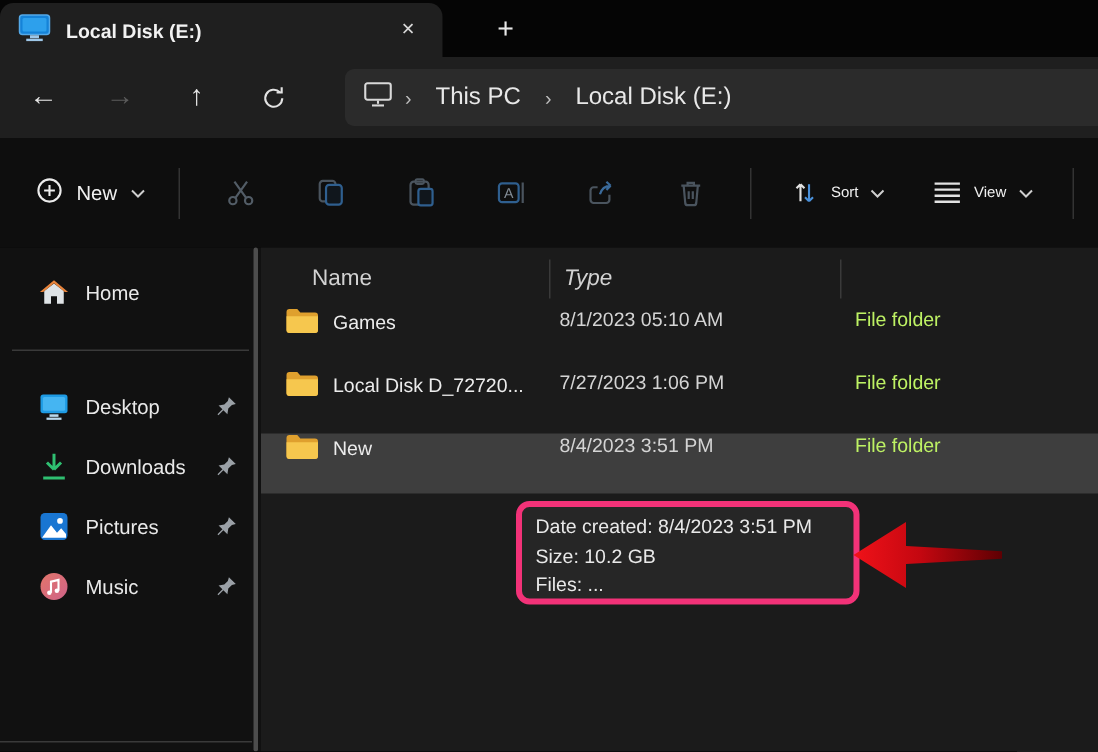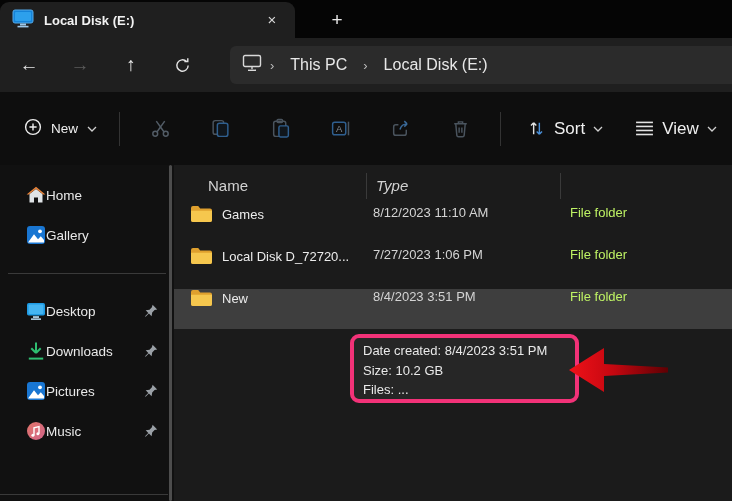--- a/index.html
+++ b/index.html
@@ -31,27 +31,27 @@
 
   
   .toolbar { height:73px; background:#0e0e0e; display:flex; align-items:center;
     padding-left:12px; overflow:hidden; }
   .tb-new { display:flex; align-items:center; gap:9px; color:#f0f0f0; font-size:13.5px;
     padding:8px 12px; border-radius:5px; }
   .tb-sep { width:1px; height:34px; background:#333; margin:0 10px; flex:none; }
   .tb-icon-btn { width:48px; height:42px; display:flex; align-items:center;
     justify-content:center; margin:0 6px; border-radius:5px; flex:none; }
   .tb-labeled { display:flex; align-items:center; gap:8px; color:#f0f0f0;
-    font-size:17px; padding:8px 12px; margin:0 4px; border-radius:5px; flex:none; }
+    font-size:10px; padding:8px 12px; margin:0 4px; border-radius:5px; flex:none; }
 
   
   .content { display:flex; height:336px; }
   .sidebar { width:174px; background:#111; position:relative; padding-top:10px;
     flex:none; }
-  .sb-item { height:40px; display:flex; align-items:center; padding-left:26px; 
+  .sb-item { height:40px; display:flex; align-items:center; padding-left:26px; gap:11px;
     color:#e9e9e9; font-size:13.5px; }
   .sb-label { white-space:nowrap; }
   .sb-pin { margin-left:auto; margin-right:16px; display:flex; }
   .sb-divider { height:1px; background:#3a3a3a; margin:18px 8px 17px 8px; }
   .sb-scrollbar { position:absolute; right:2px; top:0; width:3px; height:100%;
     background:#4d4d4d; border-radius:2px; }
   .sb-bottomline { position:absolute; bottom:6px; left:0; width:168px; height:1px;
     background:#3a3a3a; }
 
   .main { flex:1; background:#1b1b1b; position:relative; overflow:hidden; }
@@ -63,21 +63,21 @@
   .col-div { position:absolute; top:8px; width:1px; height:26px; background:#3a3a3a; }
   .col-div.d1 { left:192px; } .col-div.d2 { left:386px; }
 
   .file-row { height:40px; margin-bottom:2px; display:flex; align-items:flex-start;
     font-size:13px; color:#ececec; }
   .file-row.selected { background:#3e3e3e; }
   .cell-name { width:192px; display:flex; align-items:center; gap:10px; padding-left:16px; }
   .cell-date { width:194px; padding-left:7px; color:#d4d4d4; }
   .cell-type { padding-left:10px; color:#bef264; }
 
-  .tooltip-box { position:absolute; left:176px; top:169px; width:229px; height:69px;
+  .tooltip-box { position:absolute; left:170px; top:169px; width:229px; height:69px;
     background:#262626; border:4px solid #f23278; border-radius:9px;
     padding:3px 9px; color:#e9e9e9; font-size:13px; line-height:19.5px;
     white-space:nowrap; }
   .anno-arrow { position:absolute; left:394px; top:182px; }
 </style>
 </head>
 <body>
 
 <div class="tabbar">
   <div class="tab">
@@ -210,28 +210,20 @@
 
 <div class="content">
 
   <div class="sidebar">
     <div class="sb-item">
       <svg width="20" height="18" viewBox="0 0 20 18">
         <path d="M3.5 8 V16.5 H8 V11.5 H12 V16.5 H16.5 V8 L10 3 Z" fill="#dfe3e6"></path>
         <path d="M10 0.8 L19.4 8.6 L17.2 8.6 L10 2.8 L2.8 8.6 L0.6 8.6 Z" fill="#e8833a"></path>
       </svg>
       <span class="sb-label">Home</span>
-    </div>
-    <div class="sb-item">
-      <svg width="20" height="20" viewBox="0 0 20 20">
-        <rect x="1" y="1" width="18" height="18" rx="3" fill="#1976d2"></rect>
-        <circle cx="14" cy="6.3" r="1.9" fill="#fff"></circle>
-        <path d="M2 17.5 L8 9.2 L12 14.2 L14.8 11.2 L18 15 V17.5 Z" fill="#fff"></path>
-      </svg>
-      <span class="sb-label">Gallery</span>
     </div>
 
     <div class="sb-divider"></div>
 
     <div class="sb-item">
       <svg width="20" height="18" viewBox="0 0 20 18">
         <rect x="1" y="1" width="18" height="12.5" rx="1.8" fill="#1e9be4"></rect>
         <rect x="2.6" y="2.6" width="14.8" height="9.3" rx="1" fill="#45b5f2"></rect>
         <rect x="7" y="14.2" width="6" height="1.7" fill="#b9d9ee"></rect>
         <rect x="5" y="16.4" width="10" height="1.5" fill="#b9d9ee"></rect>
@@ -302,21 +294,21 @@
     </div>
 
     <div class="file-row">
       <div class="cell-name">
         <svg width="22" height="18" viewBox="0 0 22 18">
           <path d="M1 3 a2 2 0 0 1 2 -2 h5.2 l2 2.4 h9.8 a2 2 0 0 1 2 2 V15 a2 2 0 0 1 -2 2 H3 a2 2 0 0 1 -2 -2 Z" fill="#dfa02e"></path>
           <path d="M1 5.8 h21 V15 a2 2 0 0 1 -2 2 H3 a2 2 0 0 1 -2 -2 Z" fill="#f6c74e"></path>
         </svg>
         <span>Games</span>
       </div>
-      <div class="cell-date">8/12/2023 11:10 AM</div>
+      <div class="cell-date">8/1/2023 05:10 AM</div>
       <div class="cell-type">File folder</div>
     </div>
 
     <div class="file-row">
       <div class="cell-name">
         <svg width="22" height="18" viewBox="0 0 22 18">
           <path d="M1 3 a2 2 0 0 1 2 -2 h5.2 l2 2.4 h9.8 a2 2 0 0 1 2 2 V15 a2 2 0 0 1 -2 2 H3 a2 2 0 0 1 -2 -2 Z" fill="#dfa02e"></path>
           <path d="M1 5.8 h21 V15 a2 2 0 0 1 -2 2 H3 a2 2 0 0 1 -2 -2 Z" fill="#f6c74e"></path>
         </svg>
         <span>Local Disk D_72720...</span>

